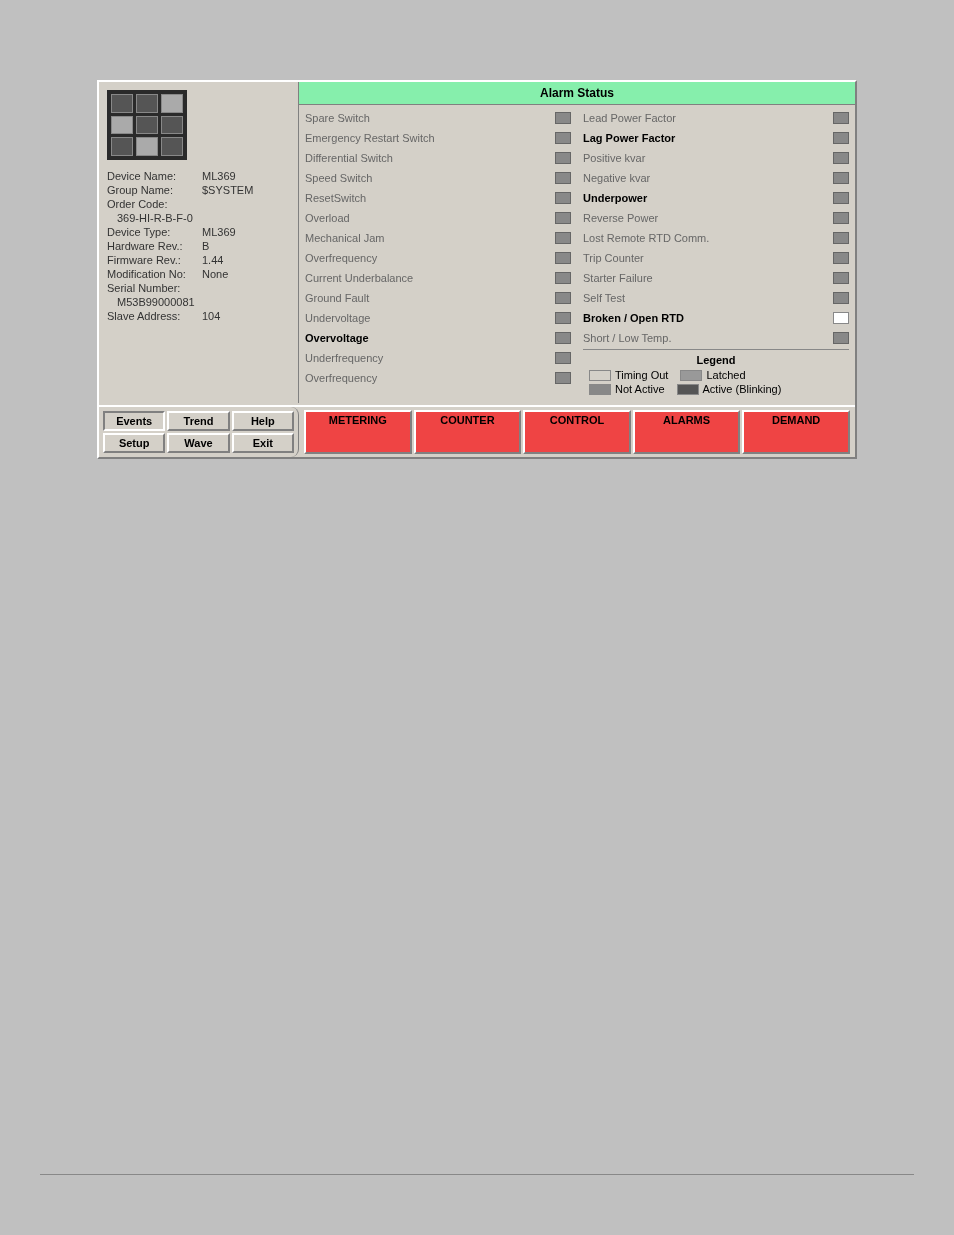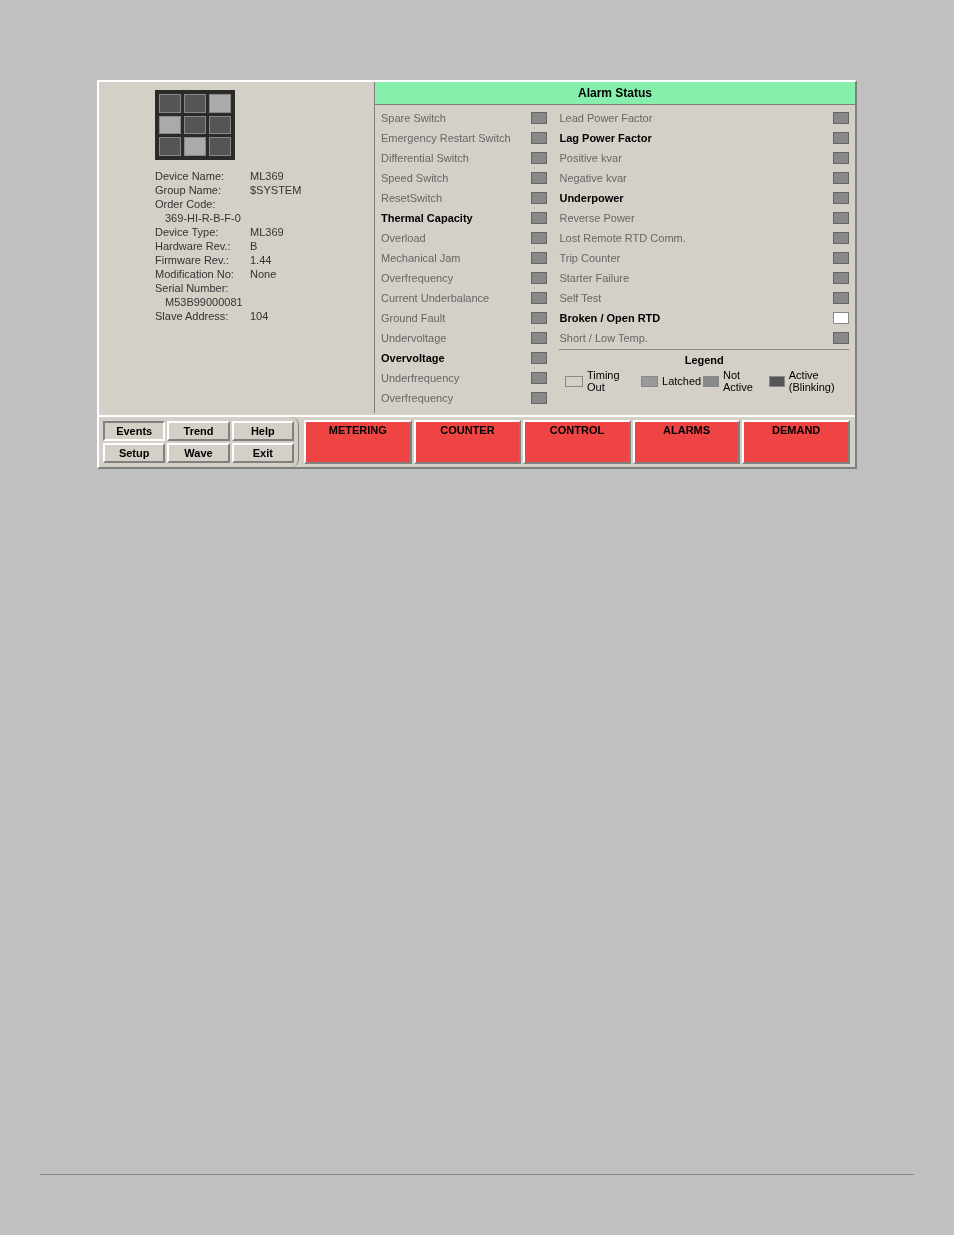--- a/index.html
+++ b/index.html
@@ -23,25 +23,24 @@
       width: 760px;
     }
 
     .top-section {
       display: flex;
       background: #d4d0c8;
     }
 
     
     .left-panel {
-      width: 228px;
+      width: 200px;
       padding: 8px;
       border-right: 1px solid #808080;
       flex-shrink: 0;
-      margin-left: 48px;
     }
 
     .device-icon {
       width: 80px;
       height: 70px;
       background: #2a2a2a;
       margin-bottom: 10px;
       display: flex;
       flex-direction: column;
       padding: 4px;
@@ -215,21 +214,21 @@
 
     .legend-title {
       text-align: center;
       font-weight: bold;
       font-size: 11px;
       margin-bottom: 3px;
     }
 
     .legend-items {
       display: flex;
-      flex-direction: row;
+      flex-direction: column;
       gap: 2px;
     }
 
     .legend-item {
       display: flex;
       align-items: center;
       gap: 4px;
       font-size: 11px;
     }
 
@@ -339,24 +338,20 @@
             <div class="alarm-row">
               <span class="alarm-text">Differential Switch</span>
               <div class="alarm-indicator"></div>
             </div>
             <div class="alarm-row">
               <span class="alarm-text">Speed Switch</span>
               <div class="alarm-indicator"></div>
             </div>
             <div class="alarm-row">
               <span class="alarm-text">ResetSwitch</span>
-              <div class="alarm-indicator"></div>
-            </div>
-            <div class="alarm-row">
-              <span class="alarm-text bold">Thermal Capacity</span>
               <div class="alarm-indicator"></div>
             </div>
             <div class="alarm-row">
               <span class="alarm-text">Overload</span>
               <div class="alarm-indicator"></div>
             </div>
             <div class="alarm-row">
               <span class="alarm-text">Mechanical Jam</span>
               <div class="alarm-indicator"></div>
             </div>

